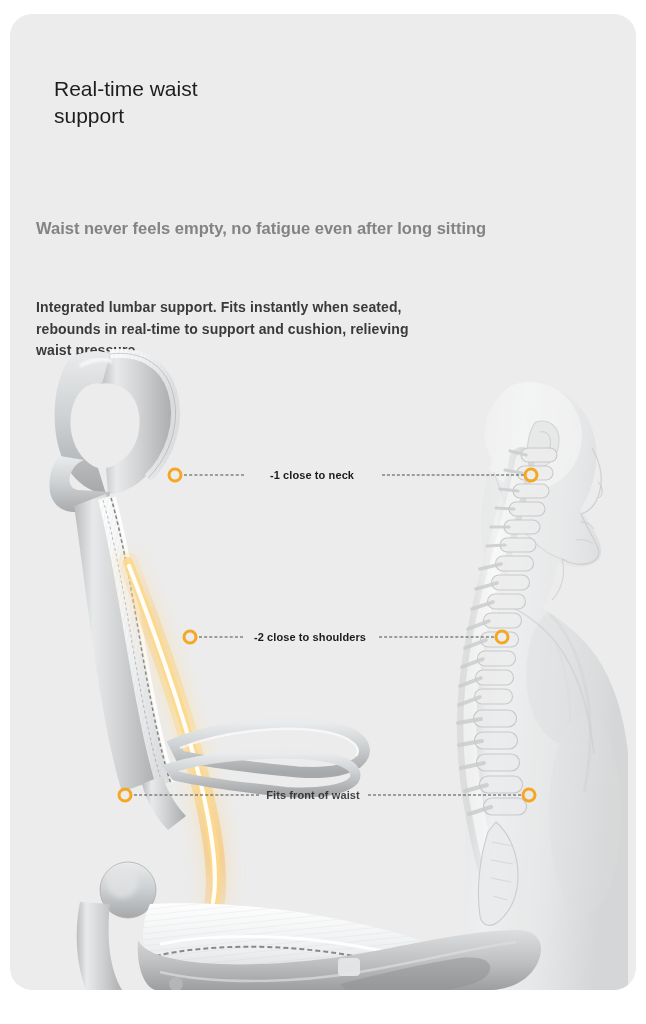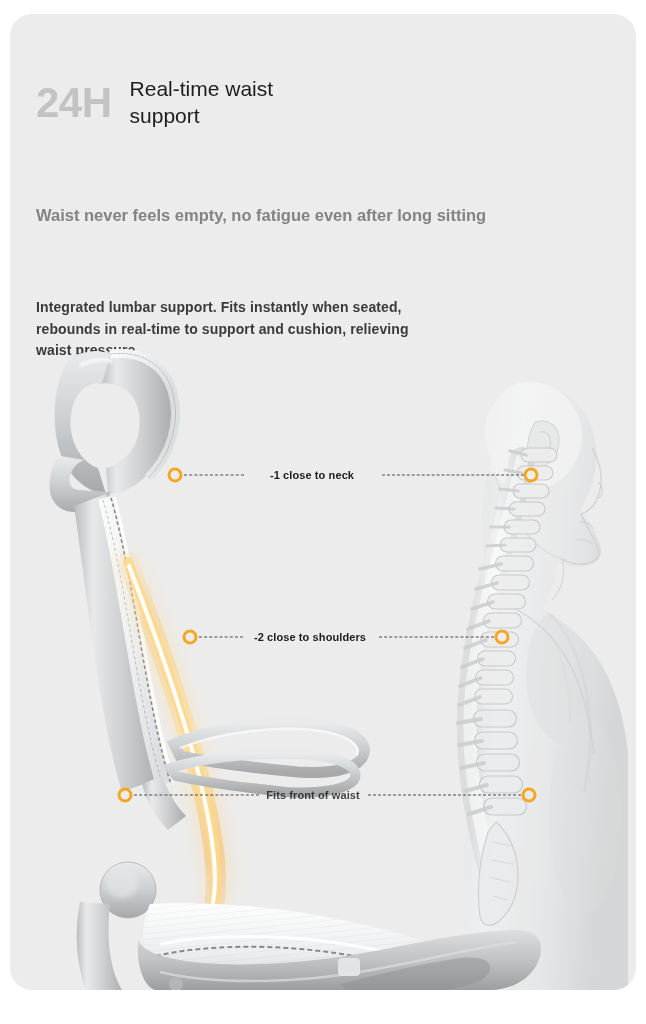--- a/index.html
+++ b/index.html
@@ -76,21 +76,21 @@
     font-size: 20.5px;
     font-weight: bold;
     color: #1d1d1d;
     line-height: 1.3;
     width: 365px;
   }
 
   .sub {
     position: absolute;
     left: 26px;
-    top: 192px;
+    top: 205px;
     font-size: 16.5px;
     font-weight: bold;
     color: #838383;
     white-space: nowrap;
   }
 
   .desc {
     position: absolute;
     left: 26px;
     top: 283px;
@@ -152,21 +152,20 @@
   }
 </style>
 </head>
 <body>
 
 <div id="page">
 
   <div class="hdr">
 
     <div class="row-a">
-      <div class="badge24">24H</div>
       <div class="h1">Real-time waist support</div>
     </div>
 
     <div class="row-b">
     </div>
 
     <div class="sub">Waist never feels empty, no fatigue even after long sitting</div>
 
     <div class="desc">Integrated lumbar support. Fits instantly when seated, rebounds in real-time to support and cushion, relieving waist pressure.</div>
   </div>

